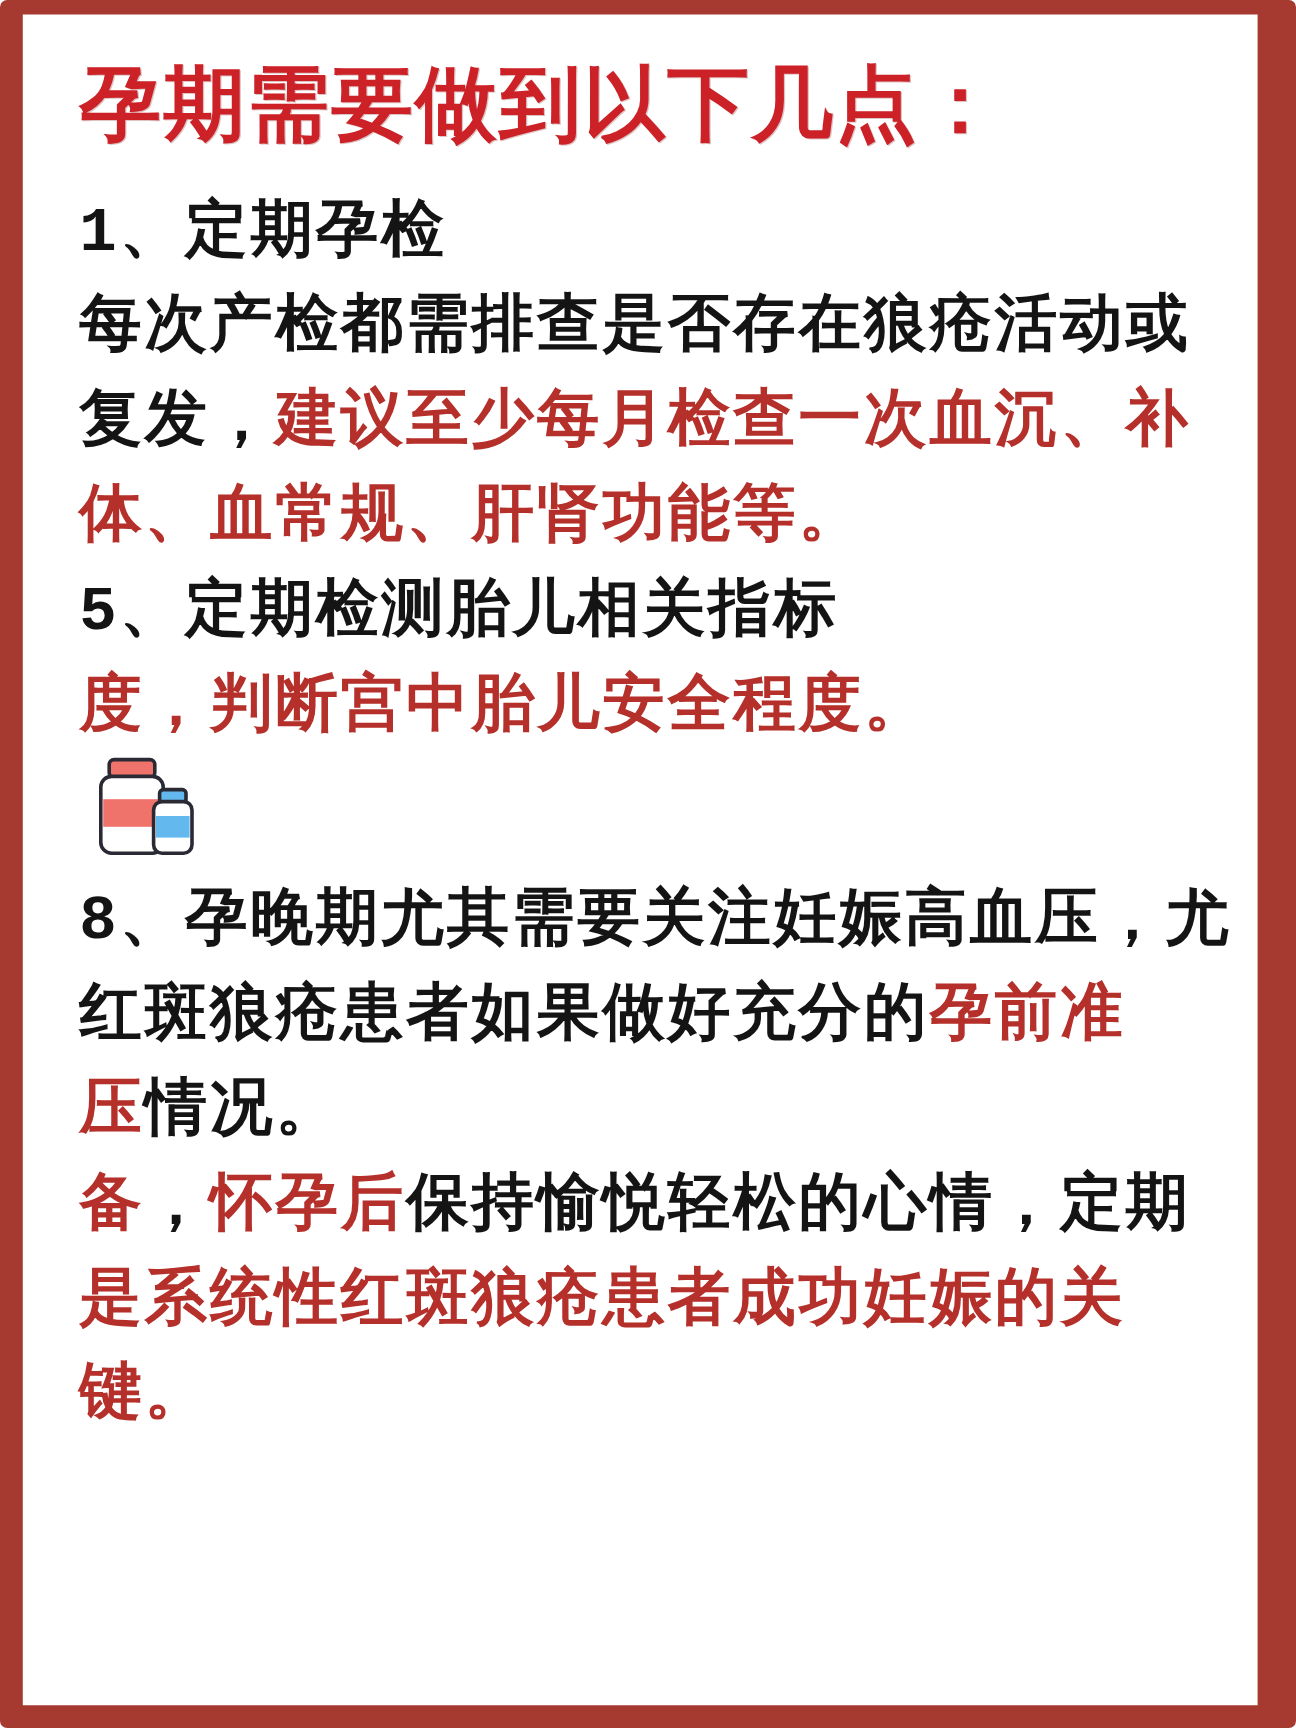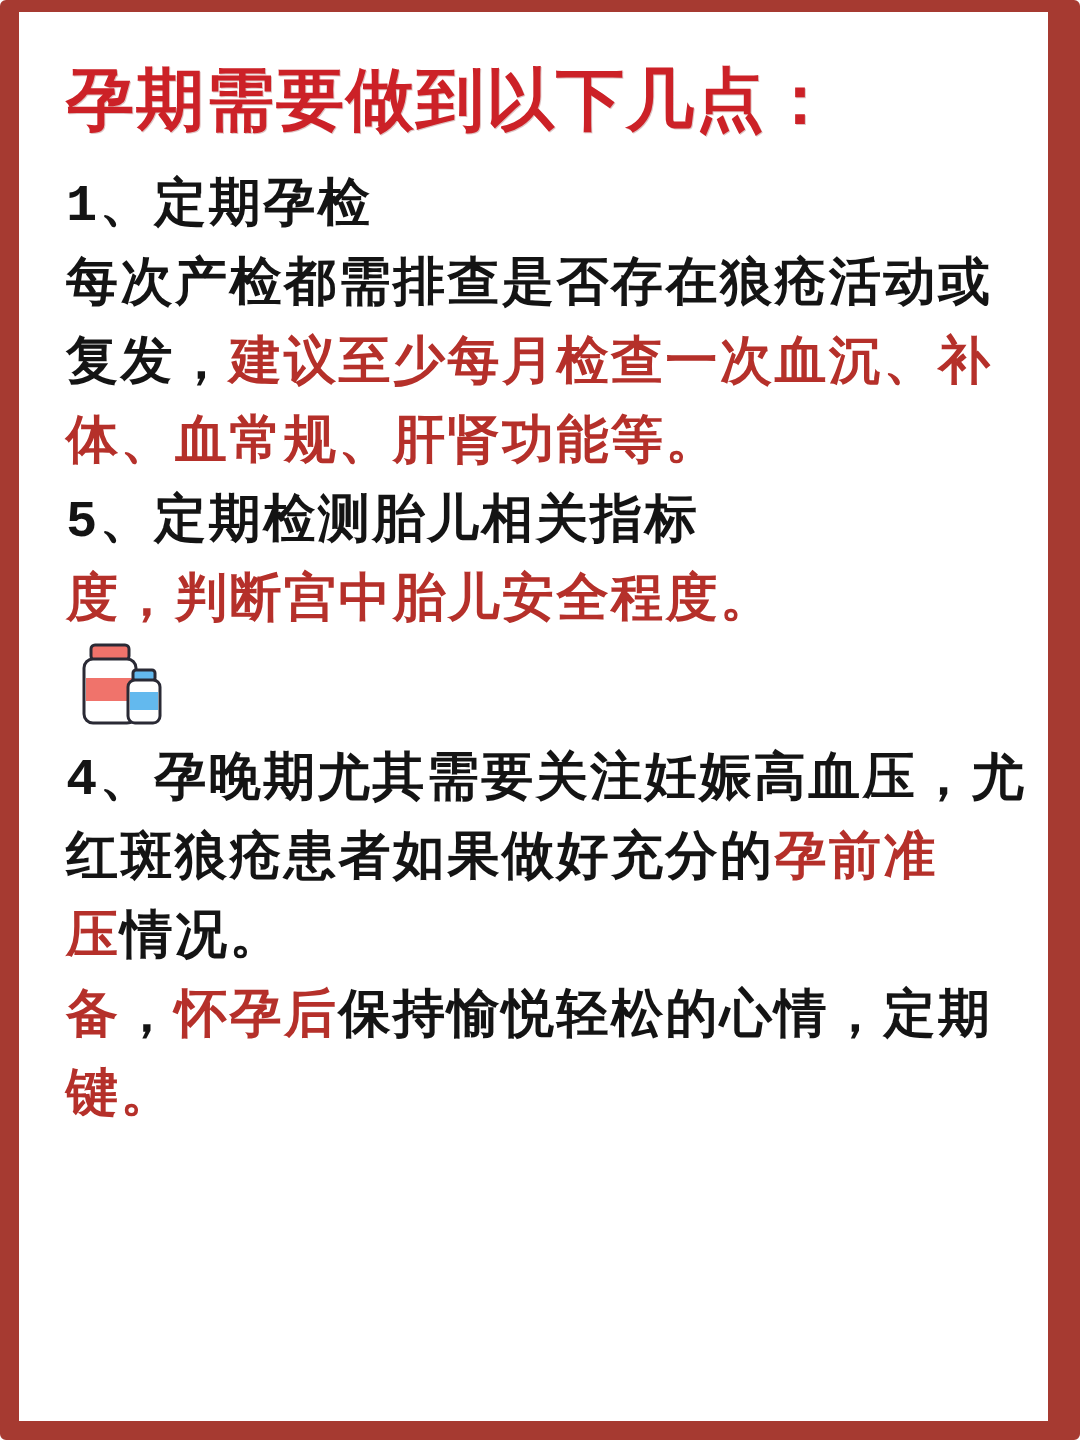--- a/index.html
+++ b/index.html
@@ -14,21 +14,21 @@
     position: absolute; inset: 0;
     box-sizing: border-box;
     border-style: solid;
     border-color: var(--frame-color, #a63a31);
     border-width: 12px 32px 19px 19px;
     border-radius: 6px;
     pointer-events: none;
   }
   .content {
     position: absolute;
-    left: 66px; top: 56px; right: 48px;
+    left: 66px; top: 44px; right: 48px;
   }
   .title {
     margin: 0;
     font-size: 68px;
     font-weight: 900;
     letter-spacing: 2px;
     line-height: 86px;
     color: var(--title-red, #cc2127);
     text-shadow: 1px 1px 0 rgba(120,20,20,0.25);
     white-space: nowrap;
@@ -66,21 +66,22 @@
         <div class="line"><svg class="bottles-icon" width="92" height="86" viewBox="0 0 92 86" aria-hidden="true">
 
     <rect x="17" y="4" width="38" height="15" rx="4" fill="#f0736b" stroke="#2a2a35" stroke-width="3"></rect>
     <rect x="10" y="18" width="52" height="64" rx="9" fill="#ffffff" stroke="#2a2a35" stroke-width="3"></rect>
     <rect x="12" y="37" width="48" height="23" fill="#f0736b"></rect>
 
     <rect x="59" y="29" width="22" height="11" rx="3" fill="#63b9ee" stroke="#2a2a35" stroke-width="3"></rect>
     <rect x="54" y="39" width="32" height="43" rx="7" fill="#ffffff" stroke="#2a2a35" stroke-width="3"></rect>
     <rect x="56" y="51" width="28" height="18" fill="#63b9ee"></rect>
   </svg></div>
-        <div class="line"><span class="black">4、孕晚期尤其需要关注妊娠高血压，尤</span></div>
+        <div class="line"><span class="black">8、孕晚期尤其需要关注妊娠高血压，尤</span></div>
         <div class="line"><span class="black">红斑狼疮患者如果做好充分的</span><span class="red">孕前准</span></div>
         <div class="line"><span class="red">压</span><span class="black">情况。</span></div>
         <div class="line"><span class="red">备</span><span class="black">，</span><span class="red">怀孕后</span><span class="black">保持愉悦轻松的心情，定期</span></div>
+        <div class="line"><span class="red">是系统性红斑狼疮患者成功妊娠的关</span></div>
         <div class="line"><span class="red">键。</span></div>
       </div>
   </div>
   <div class="frame"></div>
 </div>
 
 </body></html>

